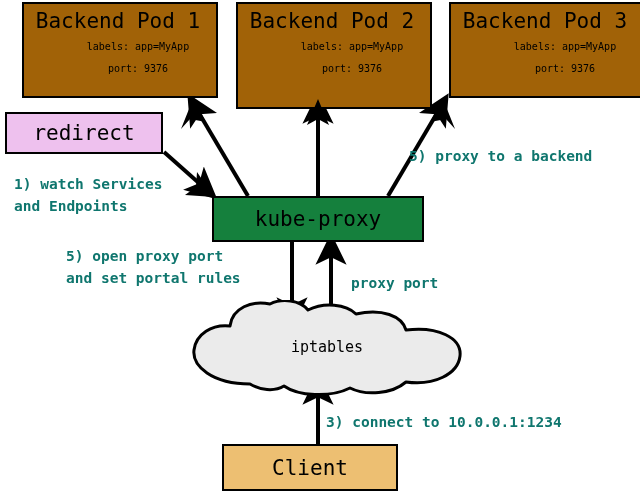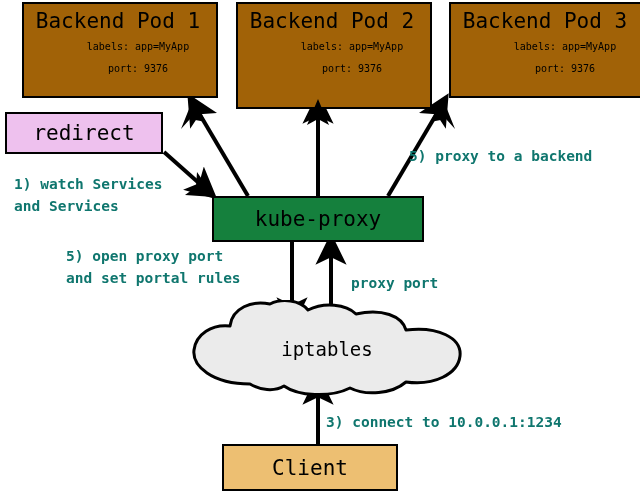--- a/index.html
+++ b/index.html
@@ -66,21 +66,21 @@
   .client-label {
     font-size: 21px;
     color: #000;
   }
   .cloud-wrap {
     position: absolute;
     z-index: 2;
   }
   .cloud-label {
     position: absolute;
-    font-size: 19px;
+    font-size: 15px;
     color: #000;
     text-align: center;
     z-index: 4;
   }
   .step {
     position: absolute;
     font-family: "DejaVu Sans Mono", monospace;
     font-weight: bold;
     font-size: 14.5px;
     line-height: 21px;
@@ -184,21 +184,21 @@
 
   <div class="node kubeproxy" style="left:212px; top:196px; width:212px; height:46px;">
     <div class="kubeproxy-label">kube-proxy</div>
   </div>
 
   <div class="node client" style="left:222px; top:444px; width:176px; height:47px;">
     <div class="client-label">Client</div>
   </div>
 
   <div class="step" style="left:14px; top:174px;">1) watch Services</div>
-  <div class="step" style="left:14px; top:196px;">and Services</div>
+  <div class="step" style="left:14px; top:196px;">and Endpoints</div>
 
   <div class="step" style="left:66px; top:246px;">5) open proxy port</div>
   <div class="step" style="left:66px; top:268px;">and set portal rules</div>
 
   <div class="step" style="left:326px; top:412px;">3) connect to 10.0.0.1:1234</div>
 
   <div class="step" style="left:351px; top:273px;">proxy port</div>
 
   <div class="step" style="left:409px; top:146px;">5) proxy to a backend</div>
 

